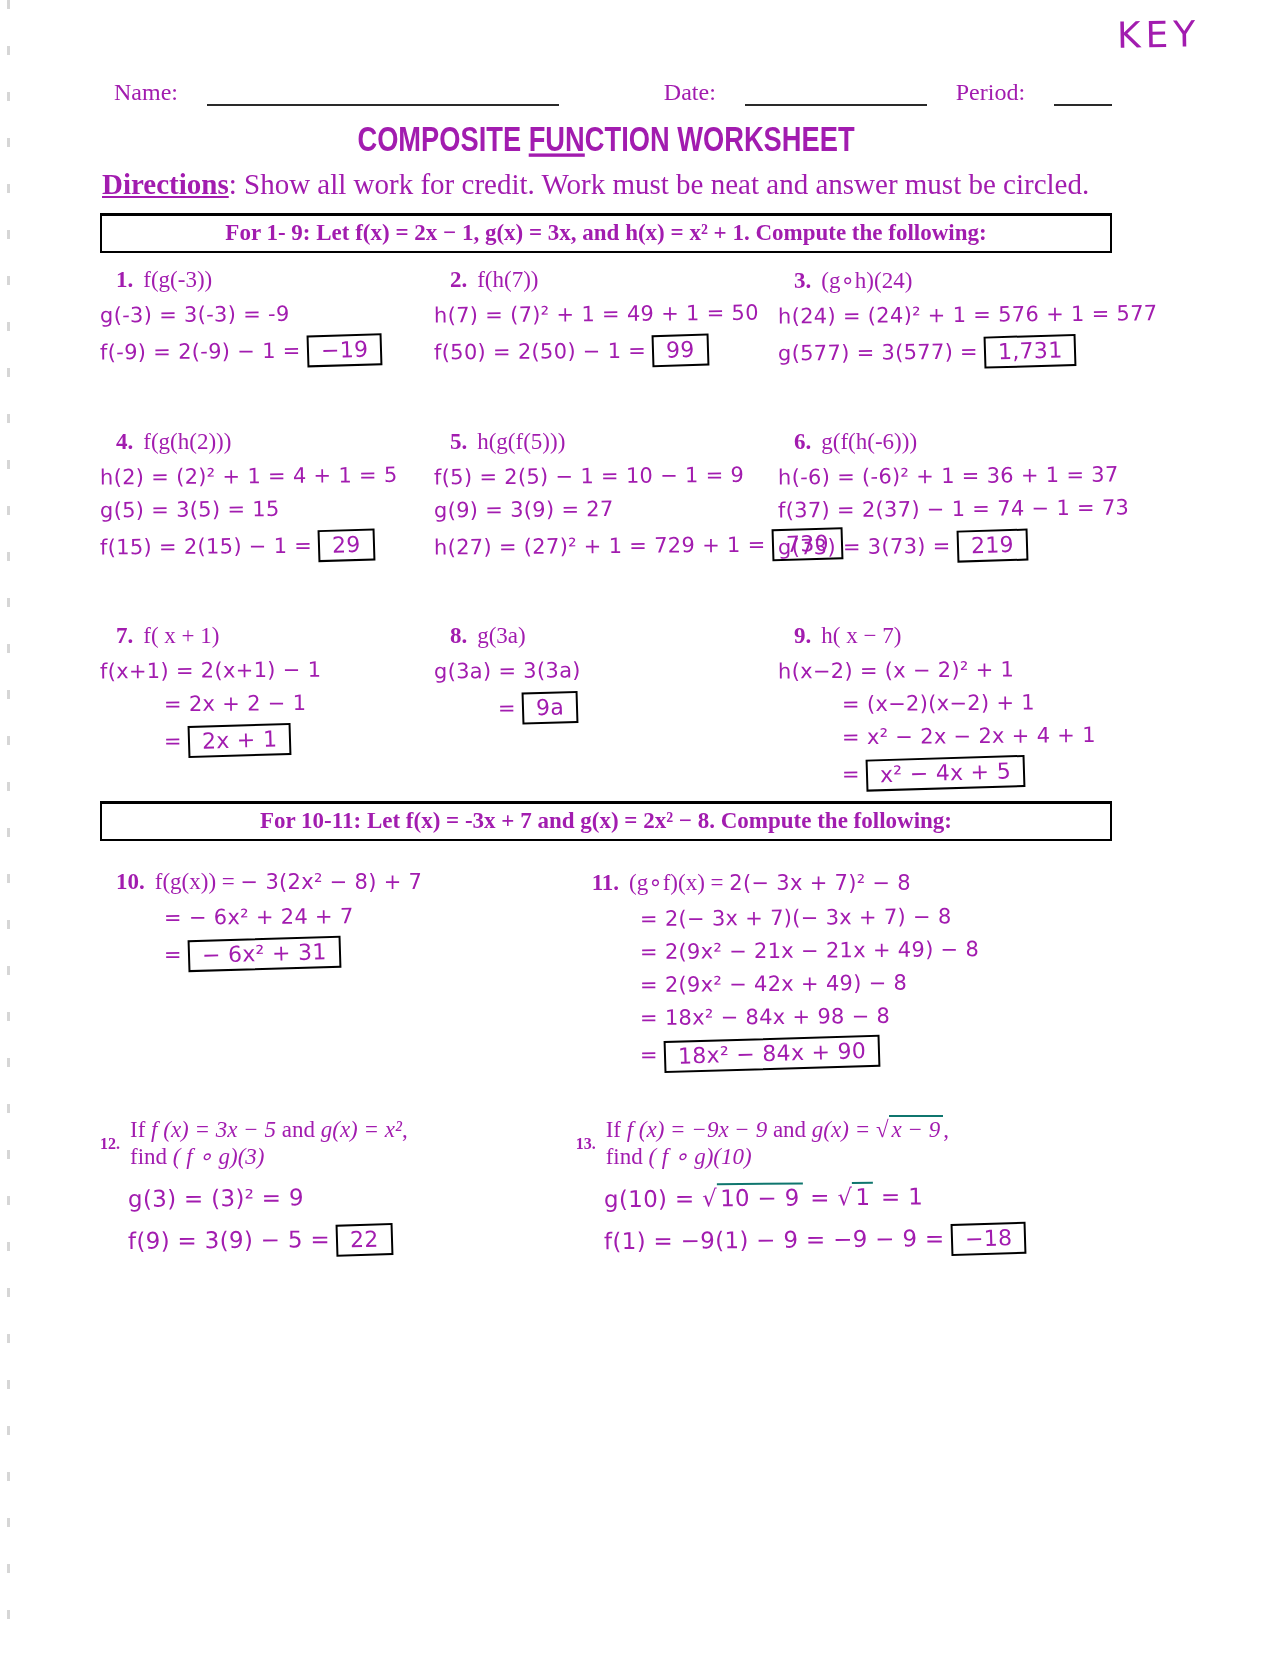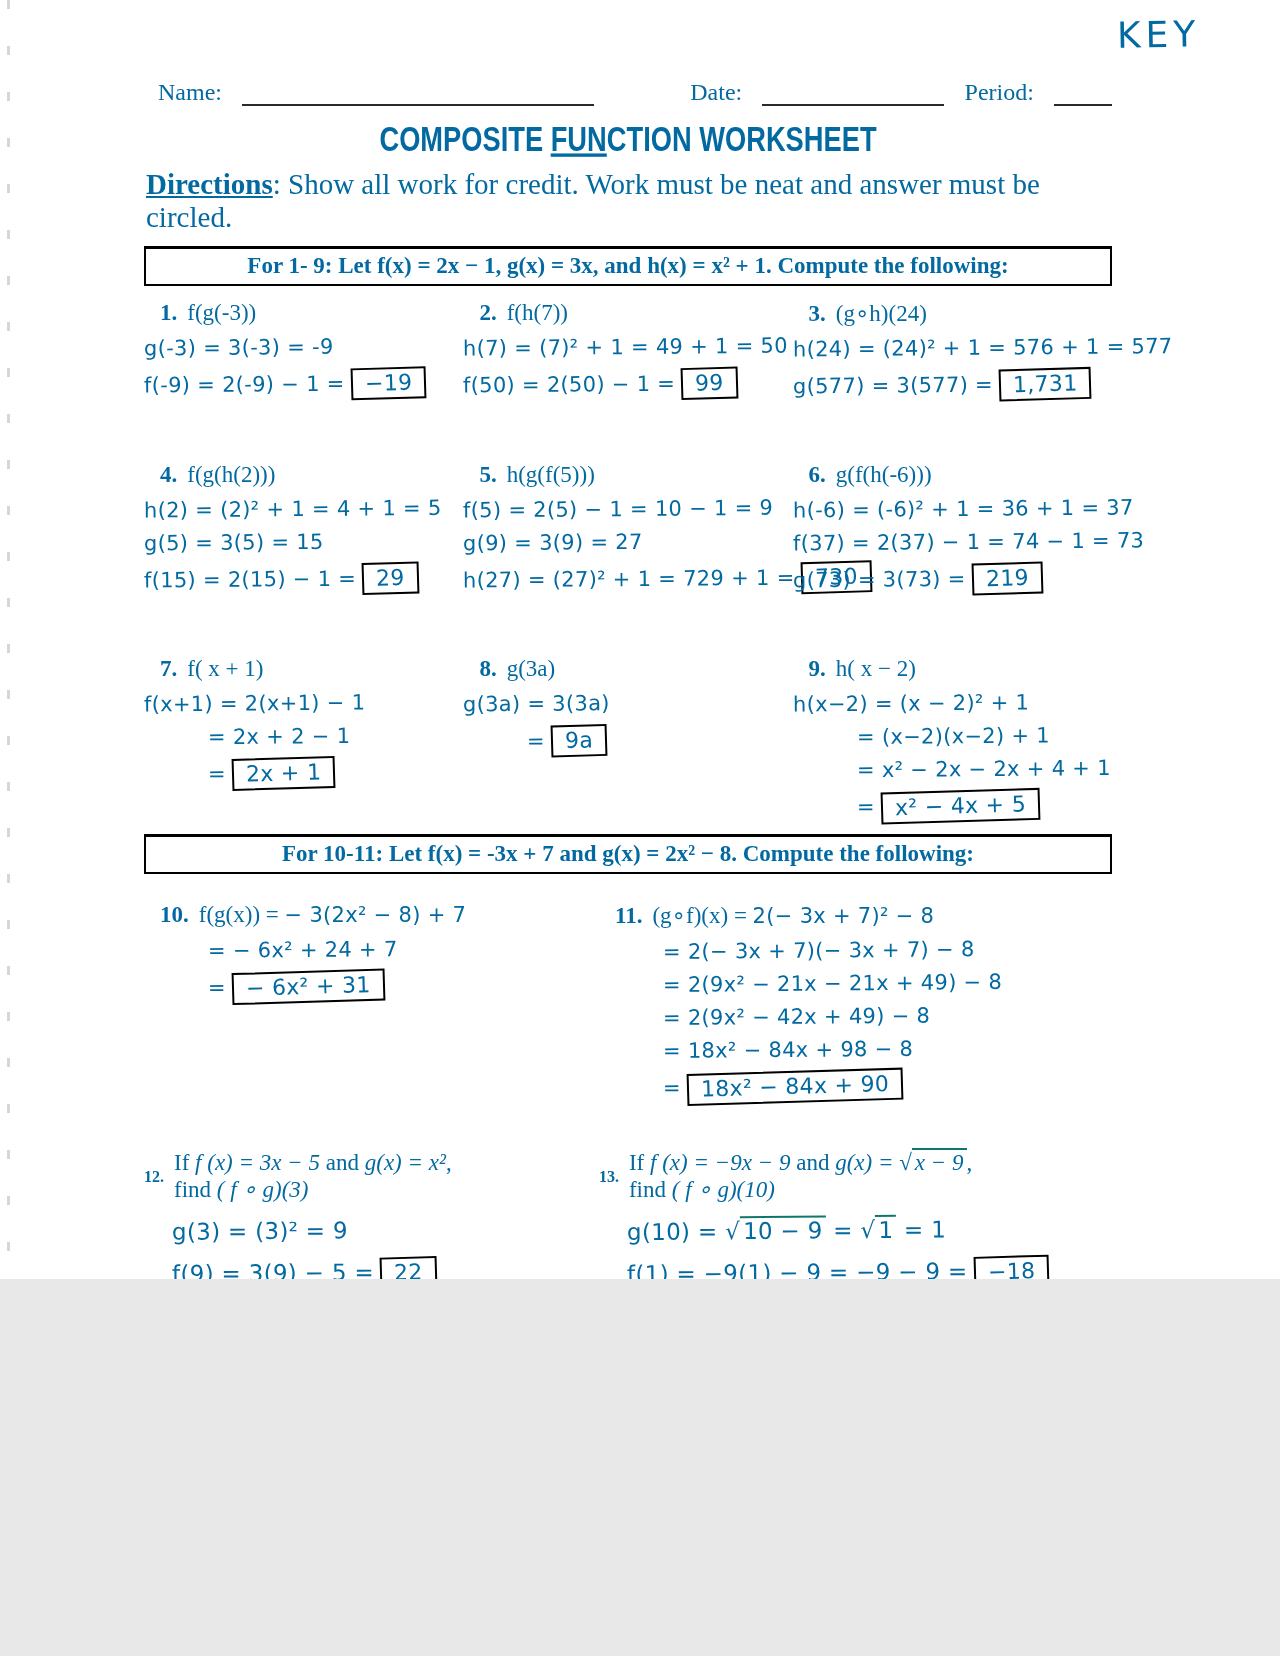--- a/index.html
+++ b/index.html
@@ -1,20 +1,19 @@
 <!DOCTYPE html>
 <html><head>
 <meta charset="utf-8">
 <style>
   html,body{margin:0;padding:0;background:#e8e8e8;}
   .page{
-    position:relative;width:1280px;height:1279px;background:#ffffff;
-    font-family:"Liberation Serif", serif;color:#0369a1;overflow:hidden;
+    position:relative;width:1280px;height:1656px;background:#ffffff;
+    font-family:"Liberation Serif", serif;color:#a21caf;overflow:hidden;
     box-sizing:border-box;
-    padding-left:44px;
   }
   .scan-marks{
     position:absolute;left:7px;top:0;width:3px;height:100%;
     background:repeating-linear-gradient(to bottom,#8a8a8a 0 9px,transparent 9px 46px);
     opacity:.35;
   }
   .content{position:relative;padding:16px 168px 0 100px;}
   .key{
     position:absolute;top:14px;right:80px;
     font-family:"DejaVu Sans",sans-serif;font-size:36px;letter-spacing:5px;
@@ -127,21 +126,21 @@
           <div class="hwline"><span class="">f(x+1) = 2(x+1) − 1</span></div>
           <div class="hwline indent"><span class="">= 2x + 2 − 1</span></div>
           <div class="hwline indent"><span class="">=</span><span class="ans-box">2x + 1</span></div>
         </div>
         <div class="pcell">
           <div class="phead"><span class="pnum">8.</span><span>g(3a)</span></div>
           <div class="hwline"><span class="">g(3a) = 3(3a)</span></div>
           <div class="hwline indent"><span class="">=</span><span class="ans-box">9a</span></div>
         </div>
         <div class="pcell">
-          <div class="phead"><span class="pnum">9.</span><span>h( x − 2)</span></div>
+          <div class="phead"><span class="pnum">9.</span><span>h( x − 7)</span></div>
           <div class="hwline"><span class="">h(x−2) = (x − 2)² + 1</span></div>
           <div class="hwline indent"><span class="">= (x−2)(x−2) + 1</span></div>
           <div class="hwline indent"><span class="">= x² − 2x − 2x + 4 + 1</span></div>
           <div class="hwline indent"><span class="">=</span><span class="ans-box">x² − 4x + 5</span></div>
         </div>
       </div>
 
     <div class="section-box">For 10-11: Let f(x) = -3x + 7 and g(x) = 2x² − 8.  Compute the following:</div>
 
     <div class="grid1011" id="grid-10-11">

